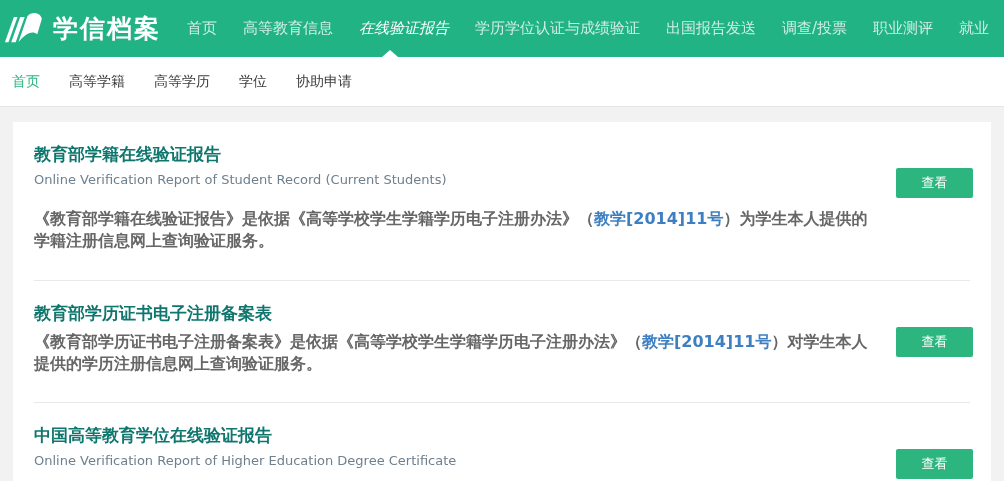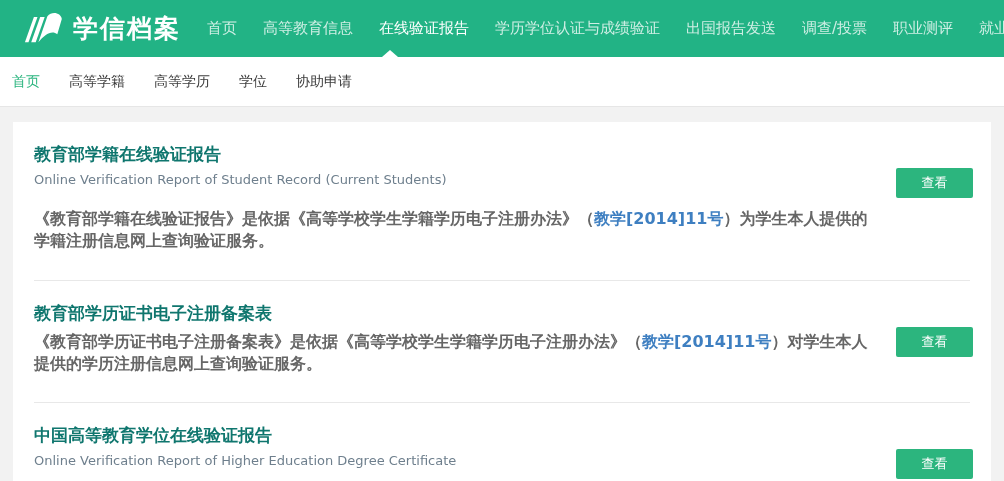--- a/index.html
+++ b/index.html
@@ -6,29 +6,29 @@
   html,body { margin:0; padding:0; }
   body {
     width:1004px; height:481px; overflow:hidden;
     background:#f2f2f2;
     font-family:"DejaVu Sans","Liberation Sans",sans-serif;
   }
   
   .header {
     height:57px; background:#22b385;
     display:flex; align-items:center;
-    padding-left:20px; position:relative;
+    position:relative;
   }
   .logo { display:flex; align-items:center; gap:9px; cursor:pointer; flex:0 0 auto; }
   .logo-text { color:#fff; font-size:25px; font-weight:bold; letter-spacing:2px; line-height:1; }
   .main-nav { display:flex; align-items:center; gap:26px; margin-left:26px; white-space:nowrap; }
   .main-nav .nav-item {
     color:rgba(255,255,255,.78); font-size:15px; text-decoration:none; cursor:pointer;
   }
-  .main-nav .nav-item.active { color:#fff; }
+  .main-nav .nav-item.active { color:#fff;font-style:italic; }
   .active-indicator {
     position:absolute; bottom:0; left:382px; width:0; height:0;
     border-left:8px solid transparent; border-right:8px solid transparent;
     border-bottom:7px solid #ffffff;
   }
   
   .subnav {
     height:50px; background:#fff; border-bottom:1px solid #e6e6e6;
     display:flex; align-items:center; gap:29px; padding-left:12px;
   }

